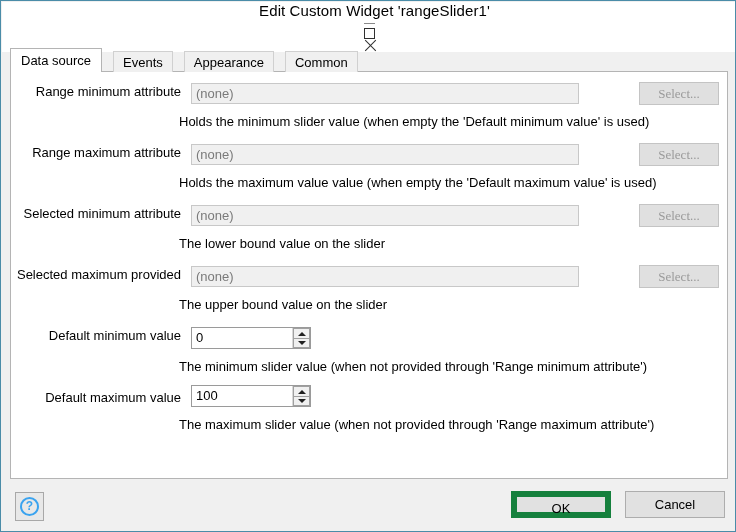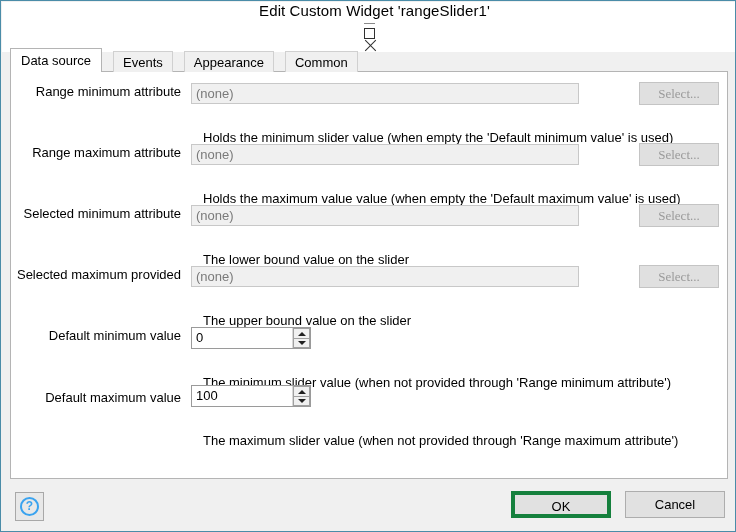--- a/index.html
+++ b/index.html
@@ -228,25 +228,24 @@
   }
   .arr-dn {
     width: 0; height: 0;
     border-left: 4px solid transparent;
     border-right: 4px solid transparent;
     border-top: 4px solid #202020;
   }
 
   .desc {
     position: absolute;
-    left: 192px;
-    font-size: 13px;
-    color: #000000;
-    white-space: nowrap;
-    margin-top: 16px;
+    left: 168px;
+    font-size: 13px;
+    color: #000000;
+    white-space: nowrap;
   }
 
   
   .footer {
     position: absolute;
     left: 1px;
     bottom: 1px;
     width: 734px;
     height: 52px;
     background: #f0f0f0;
@@ -286,21 +285,21 @@
     background: #e1e1e1;
     border: 1px solid #adadad;
     font-size: 13px;
     color: #000000;
     line-height: 25px;
     text-align: center;
     cursor: default;
   }
   .btn.ok {
     right: 125px;
-    border: 4px solid #15803d;
+    border: 6px solid #15803d;
     line-height: 23px;
   }
   .btn.cancel {
     right: 11px;
   }
 </style>
 </head>
 <body>
 
 <div class="window">

